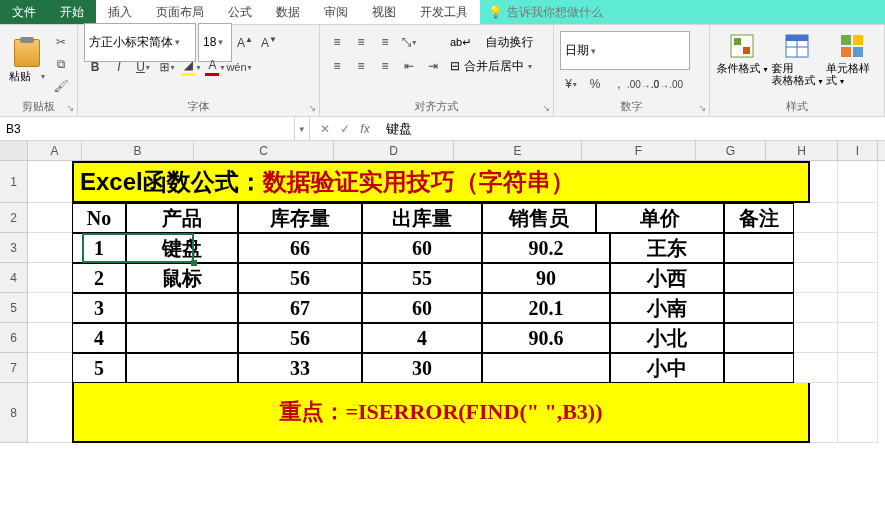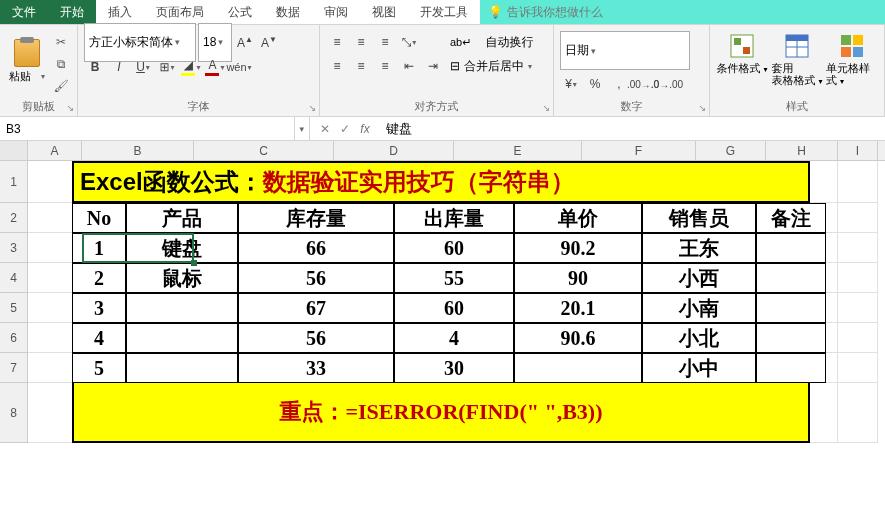--- a/index.html
+++ b/index.html
@@ -77,21 +77,21 @@
 .databox { position:absolute; left:28px; top:20px;padding-left:44px; }
 
 .title-cell { width:738px; height:42px; background:#ffff00; border:2px solid #000; display:flex; align-items:center; padding:0 6px; font-size:24px; font-weight:bold; }
 .title-black { color:#000; }
 .title-red { color:#c00000; }
 
 .trow { display:flex; }
 .tcell { border:1.5px solid #000; display:flex; align-items:center; justify-content:center; font-size:20px; font-weight:bold; height:30px; background:#fff; }
 .trow.head .tcell { font-family: SimSun, serif; }
 
-.tA{width:54px;} .tB{width:112px;} .tC{width:156px;} .tD{width:120px;} .tE{width:128px;} .tF{width:114px;} .tG{width:70px;}
+.tA{width:54px;} .tB{width:112px;} .tC{width:124px;} .tD{width:120px;} .tE{width:128px;} .tF{width:114px;} .tG{width:70px;}
 
 .formula-row { width:738px; height:60px; background:#ffff00; border:2px solid #000; border-top:none; display:flex; align-items:center; justify-content:center; font-size:22px; font-weight:bold; color:#c00000; font-family: "Times New Roman", SimSun, serif; }
 
 
 .sel-ring { position:absolute; border:2px solid #217346; pointer-events:none; }
 .sel-handle { position:absolute; width:6px; height:6px; background:#217346; }
 
 svg { display:block; }
 </style>
 </head>
@@ -439,22 +439,22 @@
   <div class="databox">
     <div class="title-cell">
       <span class="title-black">Excel函数公式：</span>
       <span class="title-red">数据验证实用技巧（字符串）</span>
     </div>
     <div class="trow head">
       <div class="tcell tA" style="font-family:'Times New Roman',serif">No</div>
       <div class="tcell tB">产品</div>
       <div class="tcell tC">库存量</div>
       <div class="tcell tD">出库量</div>
+      <div class="tcell tF">销售员</div>
       <div class="tcell tE">单价</div>
-      <div class="tcell tF">销售员</div>
       <div class="tcell tG">备注</div>
     </div>
     <div id="datarows">
         <div class="trow">
           <div class="tcell tA" style="font-family:'Times New Roman',serif">1</div>
           <div class="tcell tB" style="font-family:SimSun,serif">键盘</div>
           <div class="tcell tC" style="font-family:'Times New Roman',serif">66</div>
           <div class="tcell tD" style="font-family:'Times New Roman',serif">60</div>
           <div class="tcell tE" style="font-family:'Times New Roman',serif">90.2</div>
           <div class="tcell tF" style="font-family:SimSun,serif">王东</div>

